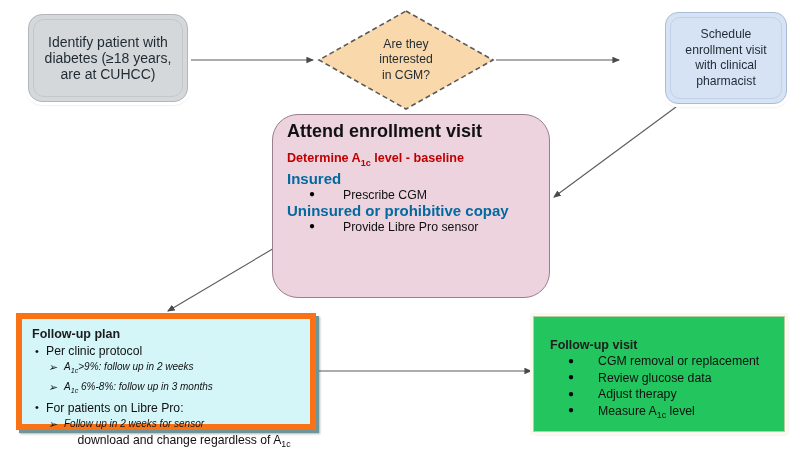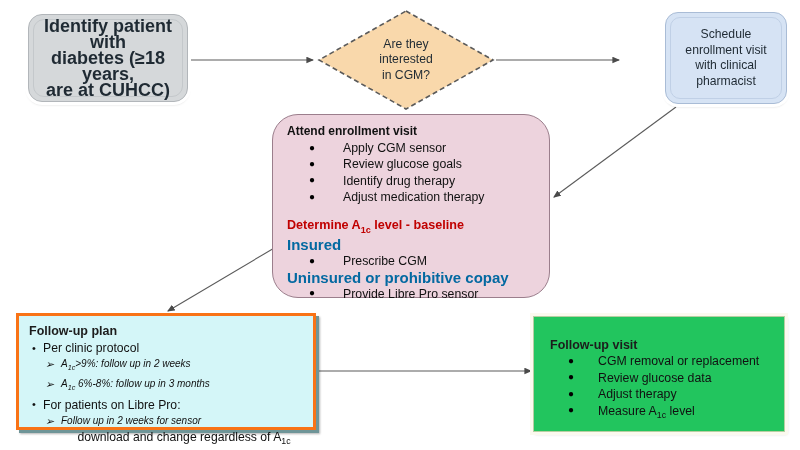--- a/index.html
+++ b/index.html
@@ -38,25 +38,24 @@
     display: flex; align-items: center; justify-content: center;
   }
   #node-identify .inner {
     position: absolute; left: 4px; top: 4px; right: 4px; bottom: 4px;
     border: 1px solid #c4c8cb; border-radius: 11px;
     pointer-events: none;
   }
   #node-identify .txt {
     position: relative;
     text-align: center;
-    font-size: 18px;
+    font-size: 14px;
     line-height: 16px;
     color: #1f2a33;
     padding: 0 8px;
-    font-weight: bold;
   }
 
   
   #node-decision {
     left: 316px; top: 8px;
     width: 180px; height: 104px;
   }
   #node-decision svg { position: absolute; left: 0; top: 0; }
   #node-decision .txt {
     position: absolute; left: 0; top: 0;
@@ -93,21 +92,21 @@
   
   #node-attend {
     left: 272px; top: 114px;
     width: 278px; height: 184px;
     background: #edd3dd;
     border: 1.5px solid #9b7e8c;
     border-radius: 26px;
     padding: 8px 10px 6px 14px;
   }
   #node-attend .hd {
-    font-size: 12px; font-weight: bold; color: #111;
+    font-size: 18px; font-weight: bold; color: #111;
     line-height: 16px; margin-bottom: 1px;
   }
   #node-attend ul {
     margin: 0 0 0 22px; padding: 0; list-style: none;
   }
   #node-attend ul li {
     font-size: 12.3px; line-height: 16.4px; color: #111;
     position: relative; padding-left: 34px;
   }
   #node-attend ul li::before {
@@ -123,21 +122,21 @@
     font-size: 15px; font-weight: bold; color: #0369a1;
     line-height: 16px;
   }
   sub { font-size: 0.72em; }
 
   
   #node-plan {
     left: 16px; top: 313px;
     width: 300px; height: 117px;
     background: #d4f6f8;
-    border: 3px solid #f97316;
+    border: 6px solid #f97316;
     padding: 7px 6px 5px 10px;
     box-shadow: 3px 3px 0 0 #6f9598, 4px 4px 2px rgba(0,0,0,.3);
   }
   #node-plan .hd {
     font-size: 12.5px; font-weight: bold; color: #1c1c1c;
     line-height: 16px; margin-bottom: 1px;
   }
   #node-plan .b1 {
     font-size: 12.2px; line-height: 16.2px; color: #111;
     position: relative; padding-left: 14px;
@@ -231,26 +230,20 @@
     <div class="txt">
       <span>Schedule</span><br>
       <span>enrollment visit</span><br>
       <span>with clinical</span><br>
       <span>pharmacist</span>
     </div>
   </div>
 
   <div class="node" id="node-attend">
     <div class="hd">Attend enrollment visit</div>
-    <ul>
-      <li>Apply CGM sensor</li>
-      <li>Review glucose goals</li>
-      <li>Identify drug therapy</li>
-      <li>Adjust medication therapy</li>
-    </ul>
 
     <div class="redhead">
       <span>Determine A</span><sub>1c</sub><span> level - baseline</span>
     </div>
 
     <div class="subhead">Insured</div>
     <ul>
       <li>Prescribe CGM</li>
     </ul>
 

